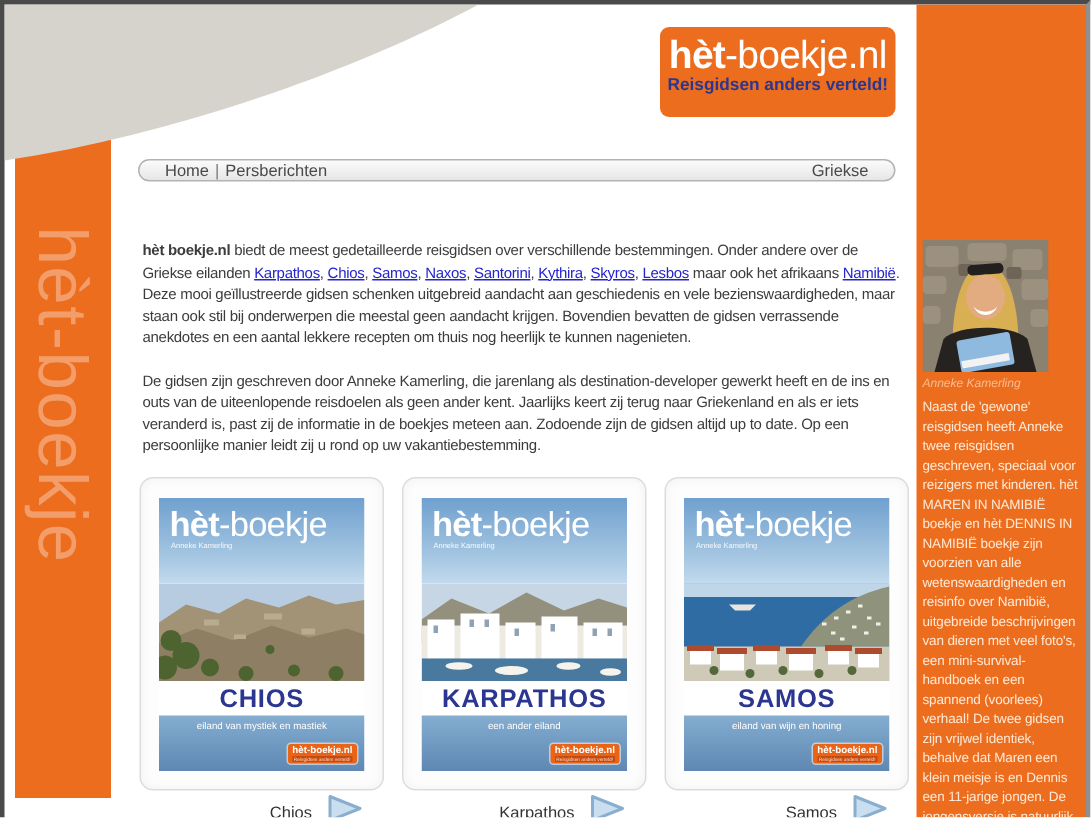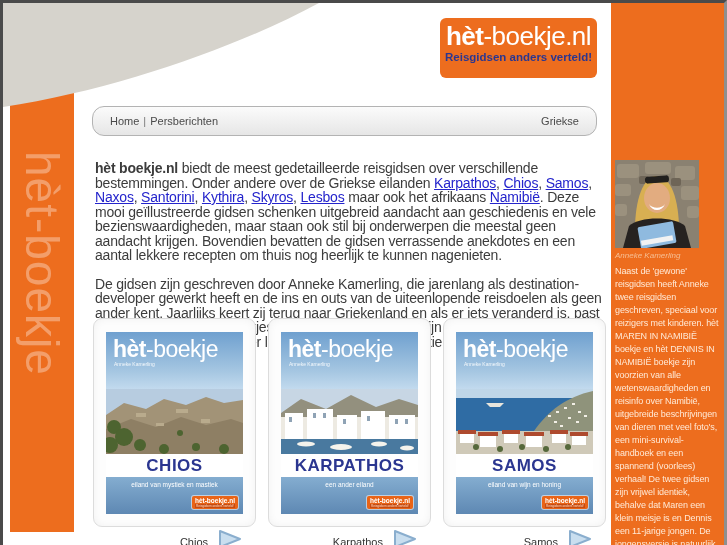--- a/index.html
+++ b/index.html
@@ -19,28 +19,28 @@
   .logo-main{margin-top:4px;font-size:26px;line-height:28px;letter-spacing:-.5px;}
   .logo-main b{font-weight:bold;}
   .logo-tag{font-size:11.5px;font-weight:bold;color:#2B3690;margin-top:1px;}
   
   .right-col{position:absolute;left:608px;top:0;width:113px;height:542px;background:#ED6D1E;}
   .photo{position:absolute;left:4px;top:157px;width:84px;height:88px;}
   .photo-cap{position:absolute;left:4px;top:248px;font-size:8px;font-style:italic;color:#F6BE93;}
   .col-text{position:absolute;left:4px;top:262px;width:104px;font-size:9px;line-height:13px;
             color:#FFE9D6;letter-spacing:-.1px;}
   
-  .nav{position:absolute;left:89px;top:103px;width:505px;height:30px;box-sizing:border-box;
+  .nav{position:absolute;left:89px;top:103px;width:505px;height:15px;box-sizing:border-box;
        border:1px solid #b3b3b3;border-radius:12px;background:linear-gradient(#fbfbfb,#e6e6e6);
        display:flex;align-items:center;justify-content:space-between;padding:0 17px;
        font-size:11px;color:#4a4a4a;}
   .nav a{color:#4a4a4a;text-decoration:none;}
   .nav .sep{margin:0 4px;color:#7a7a7a;}
   
-  .content{position:absolute;left:92px;top:158px;width:510px;font-size:14px;line-height:14.5px;
+  .content{position:absolute;left:92px;top:158px;width:510px;font-size:10px;line-height:14.5px;
            color:#3c3c3c;letter-spacing:-.2px;}
   .content p{margin:0 0 14px 0;}
   .lnk{color:#2424CC;text-decoration:underline;cursor:pointer;}
   
   .cards{position:absolute;left:90px;top:315px;display:flex;gap:12px;}
   .card{width:163px;height:209px;background:#fdfdfd;border:1px solid #dcdcdc;border-radius:9px;
         box-sizing:border-box;box-shadow:inset 0 0 8px rgba(0,0,0,.05);}
   .cover{position:relative;width:137px;height:182px;margin:13px auto 0;overflow:hidden;cursor:pointer;}
   .sky{position:absolute;left:0;top:0;width:137px;height:57px;
        background:linear-gradient(#6FA0CF,#A6C7E2 70%,#C2DAEE);}

